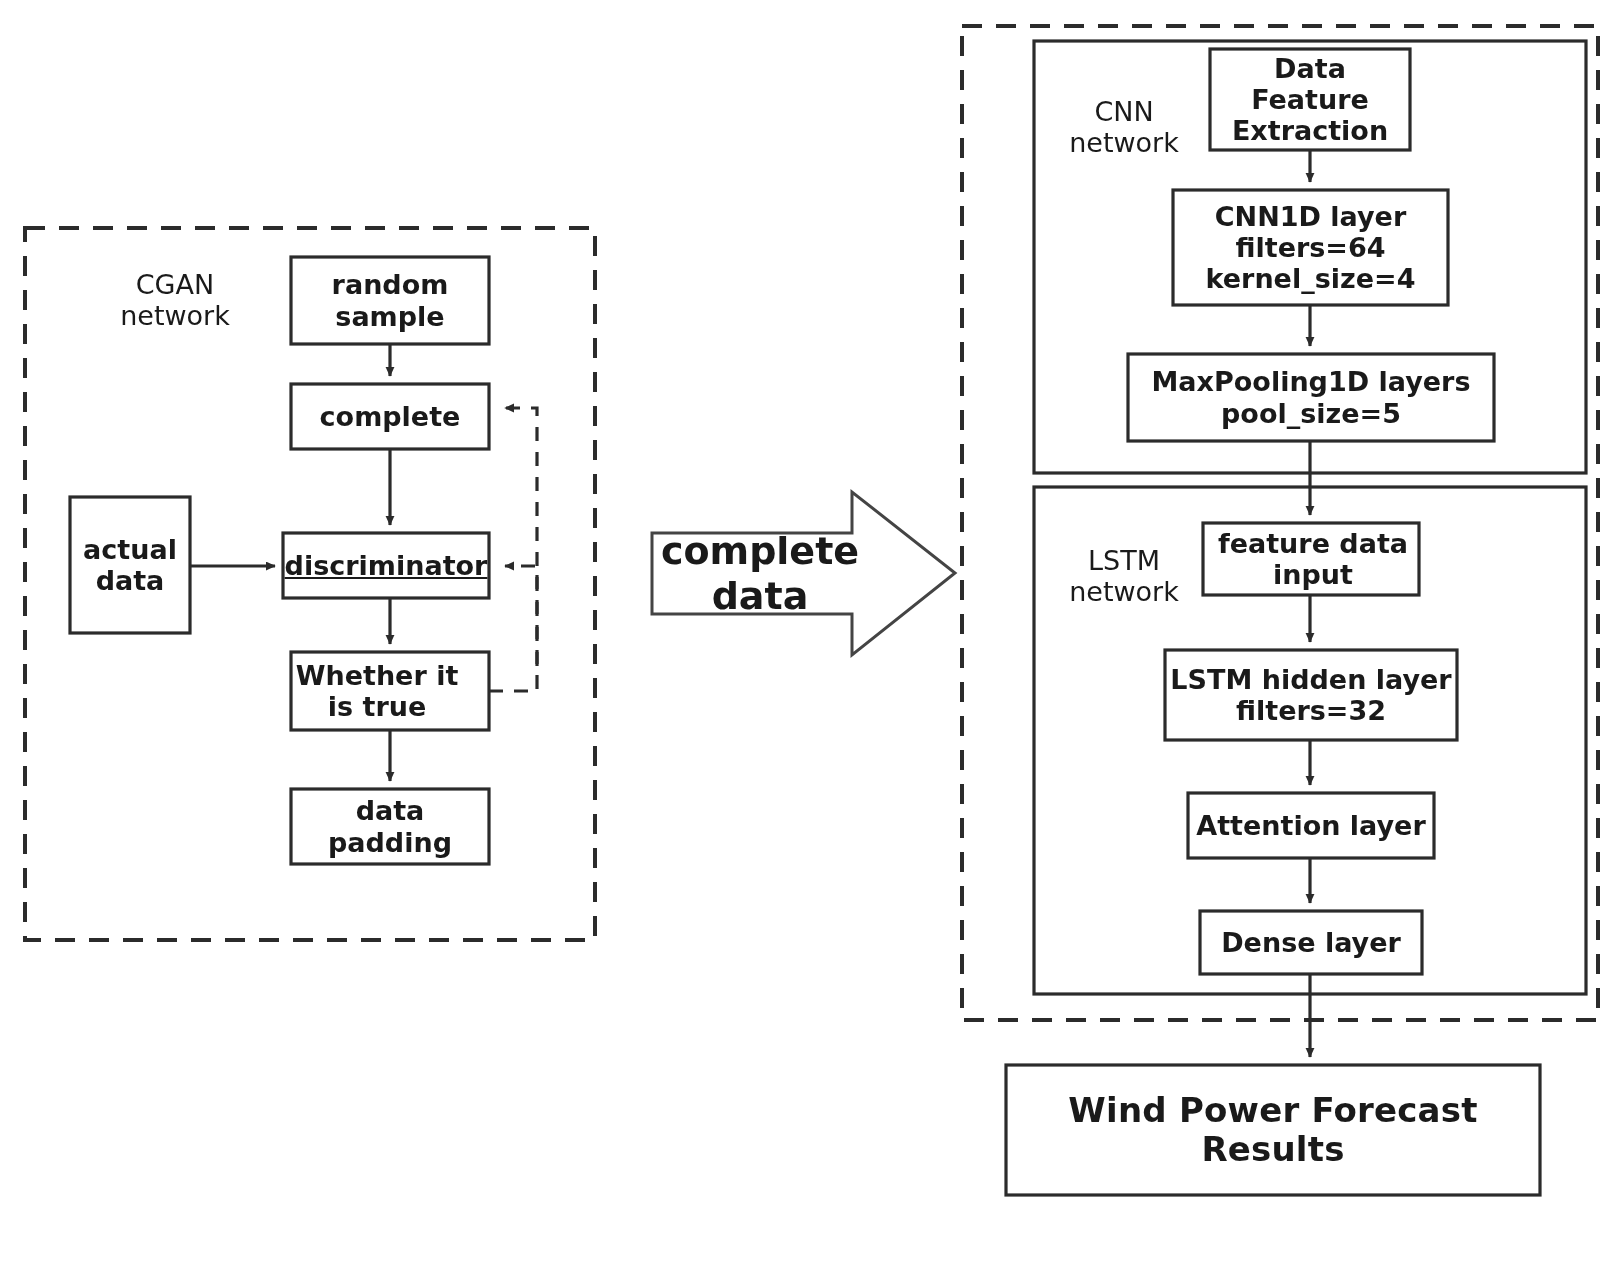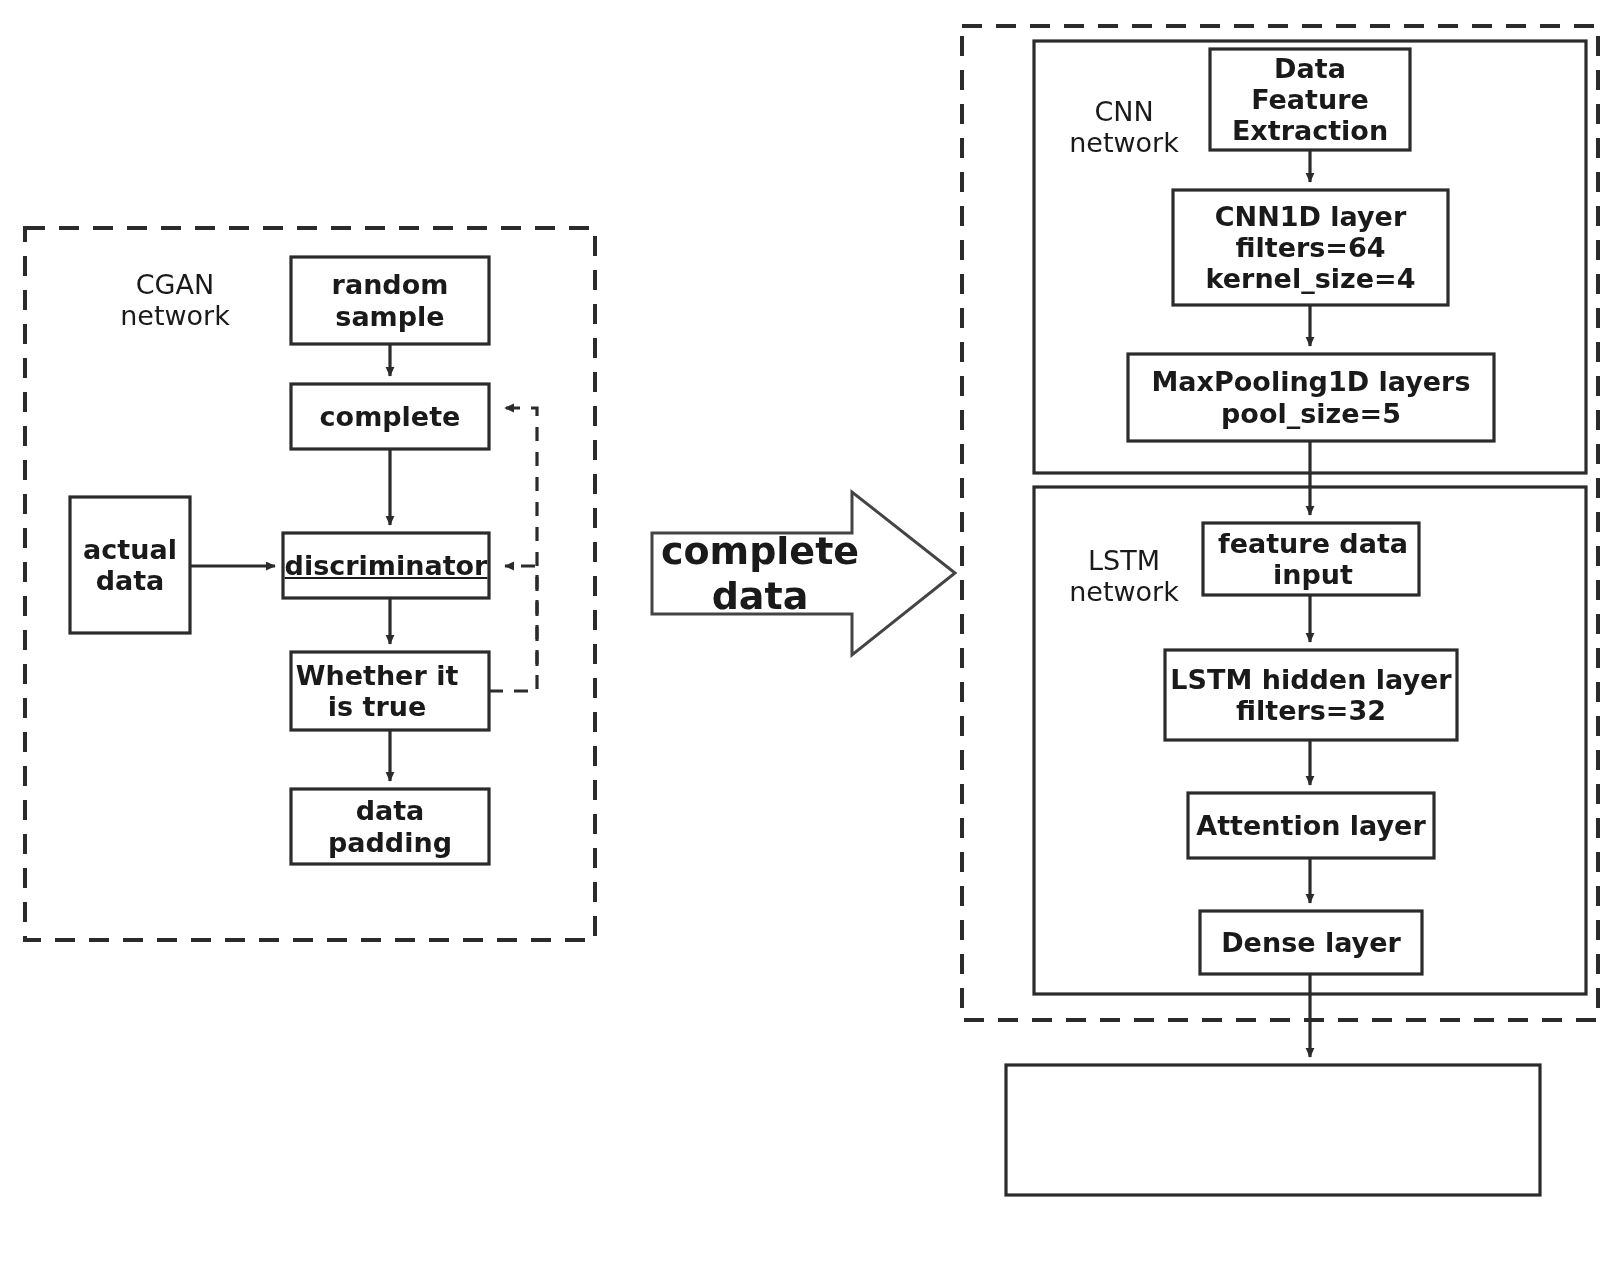--- a/index.html
+++ b/index.html
@@ -123,14 +123,15 @@
   <div class="lbl t-nodeb" style="left:1128px;top:354px;width:366px;height:87px;">MaxPooling1D layers
 pool_size=5</div>
 
   <div class="lbl t-nodeb" style="left:1203px;top:523px;width:220px;height:72px;">feature data
 input</div>
   <div class="lbl t-nodeb" style="left:1165px;top:650px;width:292px;height:90px;">LSTM hidden layer
 filters=32</div>
   <div class="lbl t-nodeb" style="left:1188px;top:793px;width:246px;height:65px;">Attention layer</div>
   <div class="lbl t-nodeb" style="left:1200px;top:911px;width:222px;height:63px;">Dense layer</div>
 
+  <div class="lbl t-result" style="left:1006px;top:1065px;width:534px;height:130px;">Wind Power Forecast Results</div>
 
 </div>
 
 </body></html>

